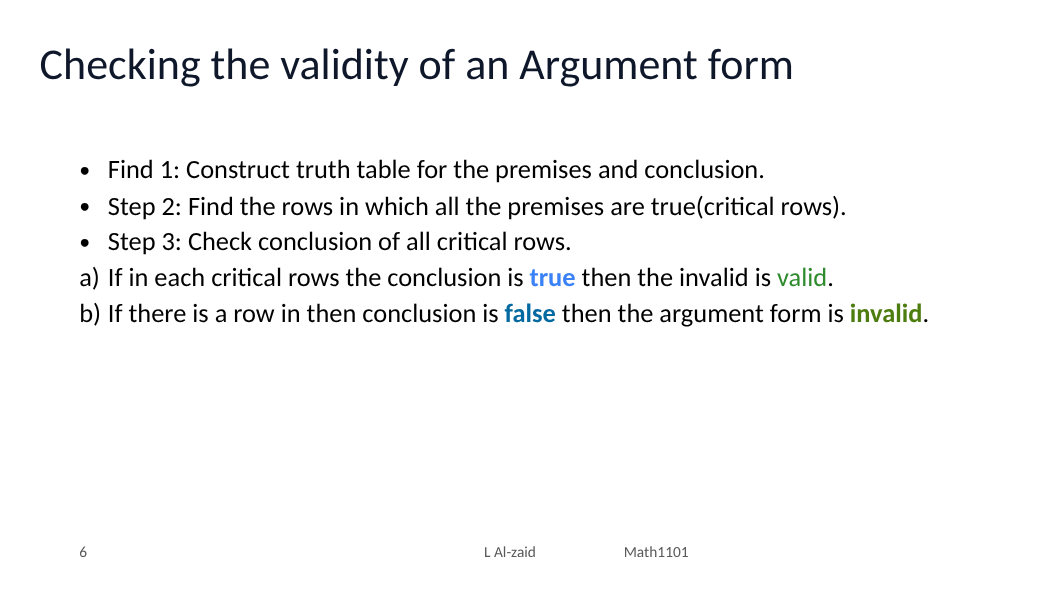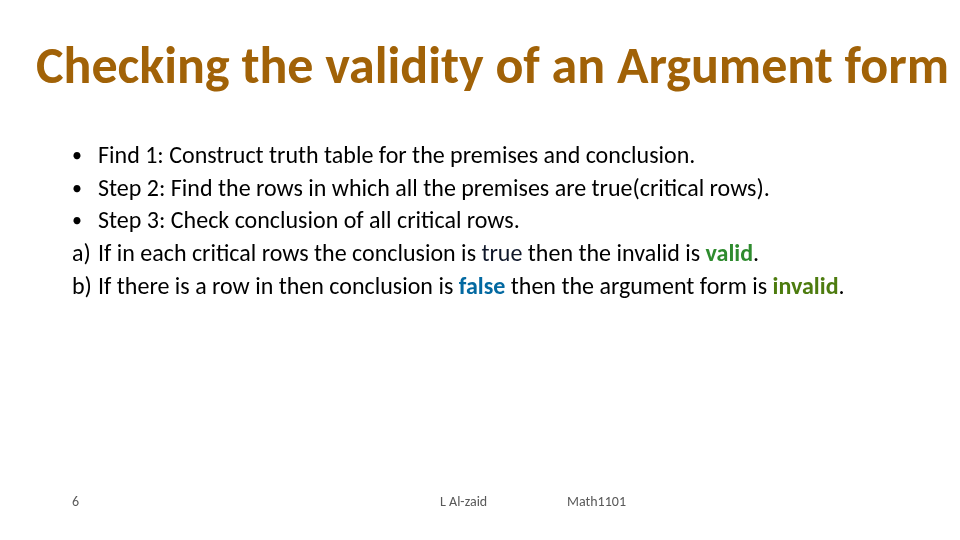--- a/index.html
+++ b/index.html
@@ -15,23 +15,23 @@
   .slide {
     position: relative;
     width: 960px;
     height: 540px;
     box-sizing: border-box;
   }
   .title {
     position: absolute;
     left: 36px;
     top: 38px;
-    font-size: 52px;
-    font-weight: 700;
-    color: #a16207; 
+    font-size: 40px;
+    font-weight: 400;
+    color: #0f172a; 
     letter-spacing: 0px;
     line-height: 1.05;
   }
   .body {
     position: absolute;
     left: 72px;
     top: 140px;
     right: 60px;
     font-size: 24px;
     line-height: 1.28;
@@ -54,22 +54,22 @@
   .body .letter {
     font-size: 24px;
     line-height: 30px;
   }
   .body .text {
     flex: 1 1 auto;
   }
   .indent .text {
     
   }
-  .kw-true  { color: #0f172a; font-weight: 400; text-align: right; }
-  .kw-valid { color: #2e8b2e; font-weight: 700; }
+  .kw-true  { color: #3b82f6; font-weight: 700; text-align: right; }
+  .kw-valid { color: #2e8b2e; font-weight: 400; }
   .kw-false { color: #0369a1; font-weight: 700; }
   .kw-invalid { color: #4d7c0f; font-weight: 700; }
 
   .footer {
     position: absolute;
     bottom: 30px;
     left: 0;
     width: 960px;
     font-size: 14px;
     color: #595959;

